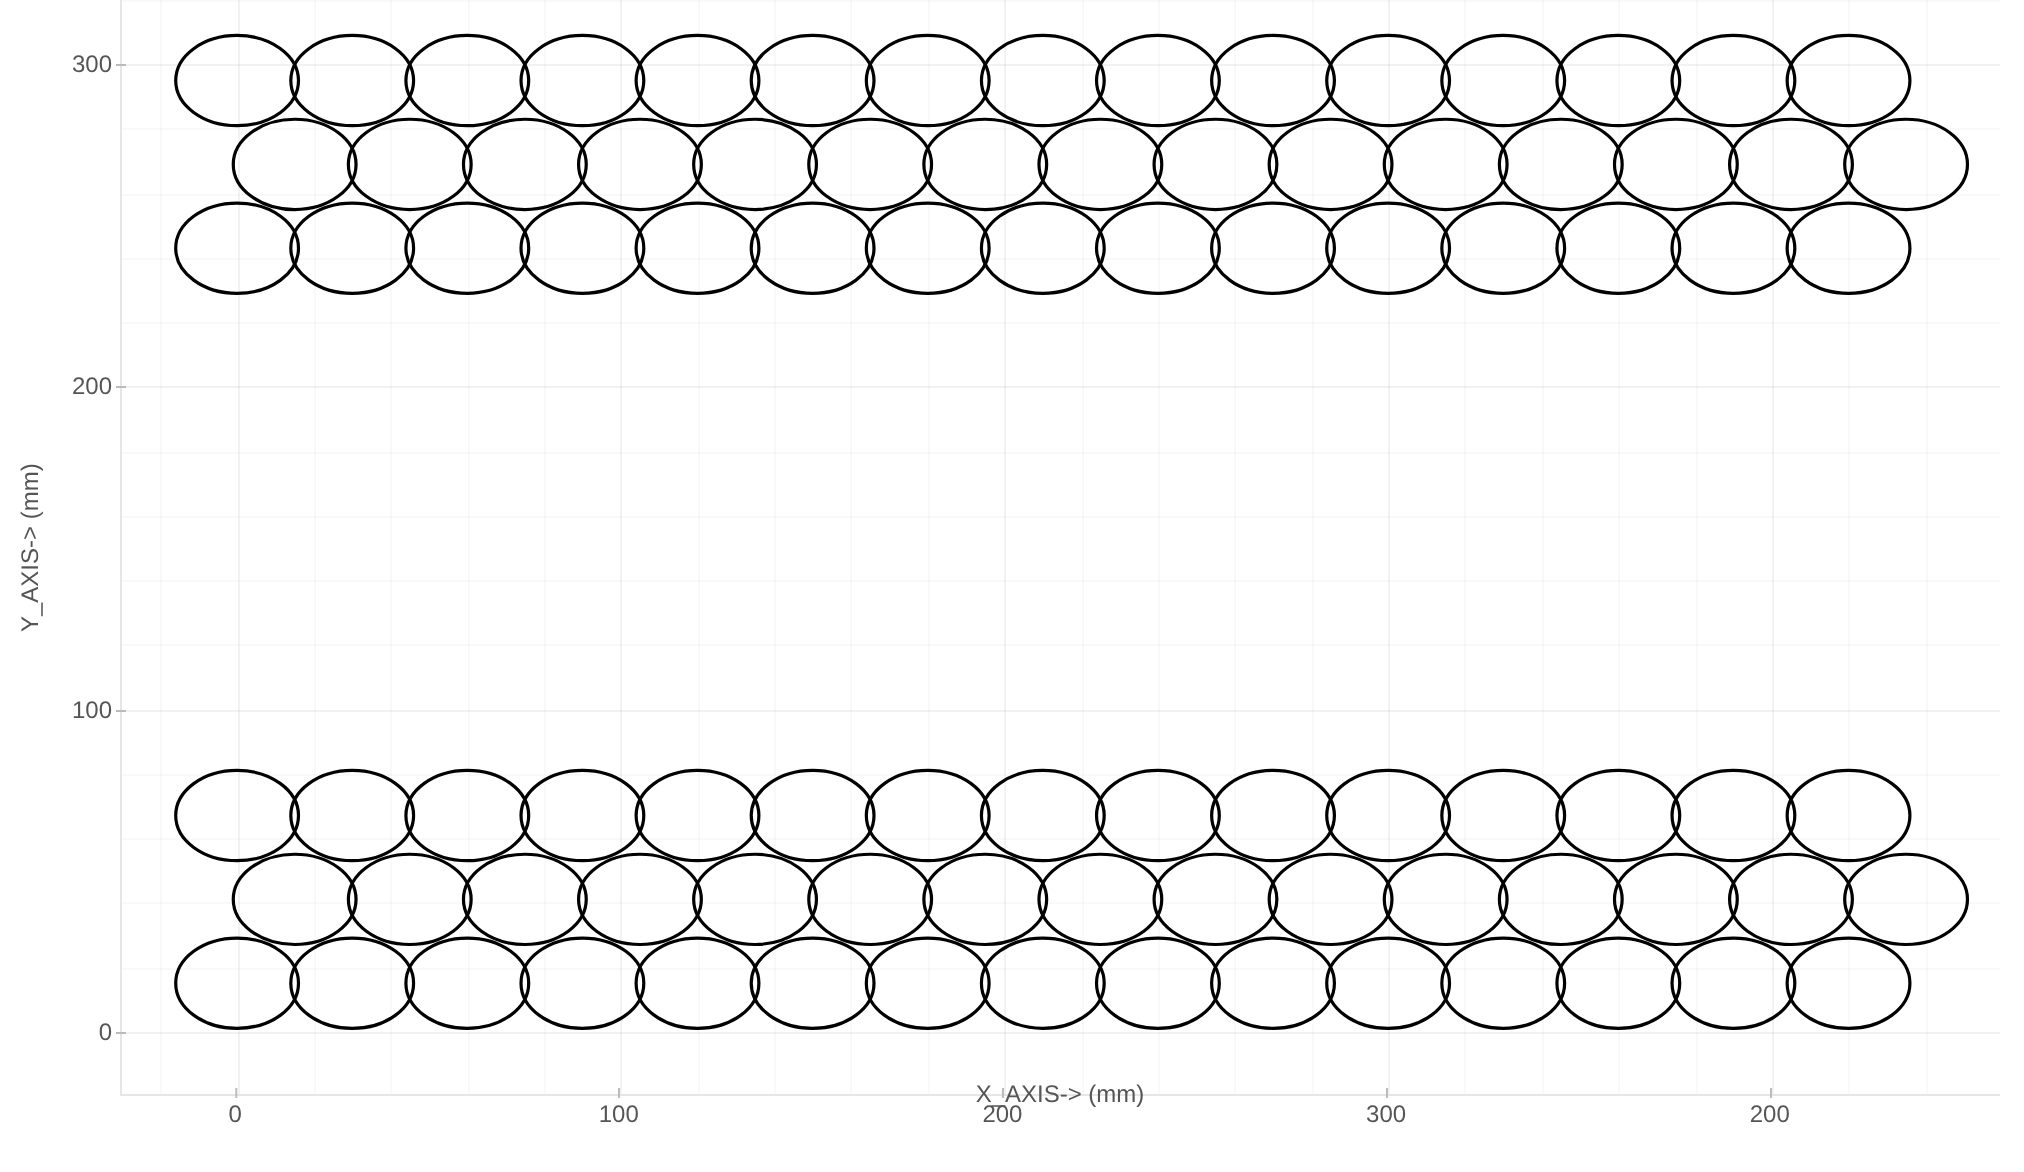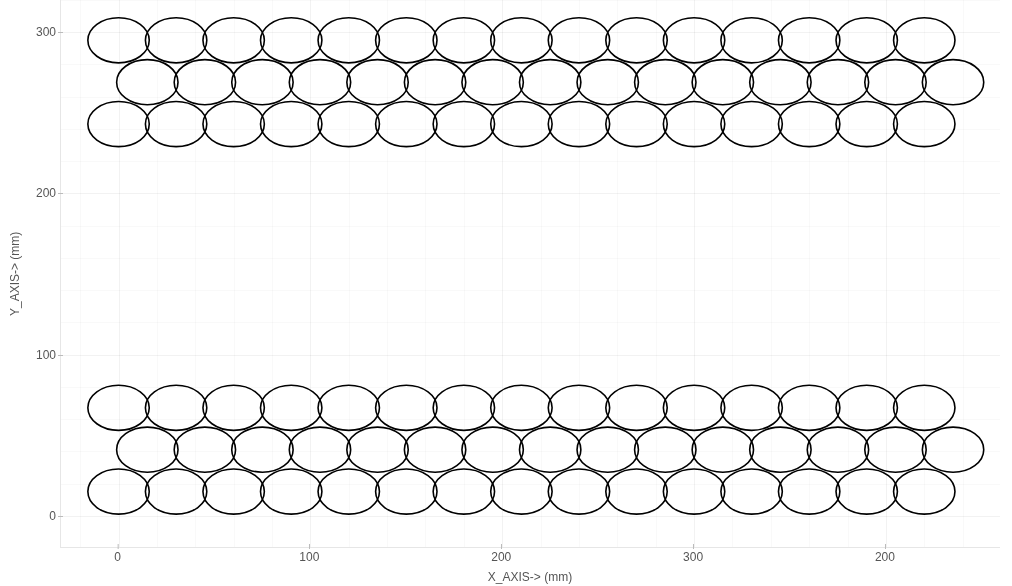--- a/index.html
+++ b/index.html
@@ -56,21 +56,21 @@
     position: absolute;
     left: 100%; top: 50%;
     margin-left: 2px;
     width: 5px; height: 1px;
     background: #bbb;
   }
   .axis-label-x {
     position: absolute;
     left: 60px;
     width: 940px;
-    top: 570px;
+    top: 540px;
     text-align: center;
     font-size: 12px;
     color: #555;
   }
   .axis-label-y {
     position: absolute;
     left: 8px;
     top: 0;
     height: 548px;
     width: 14px;

